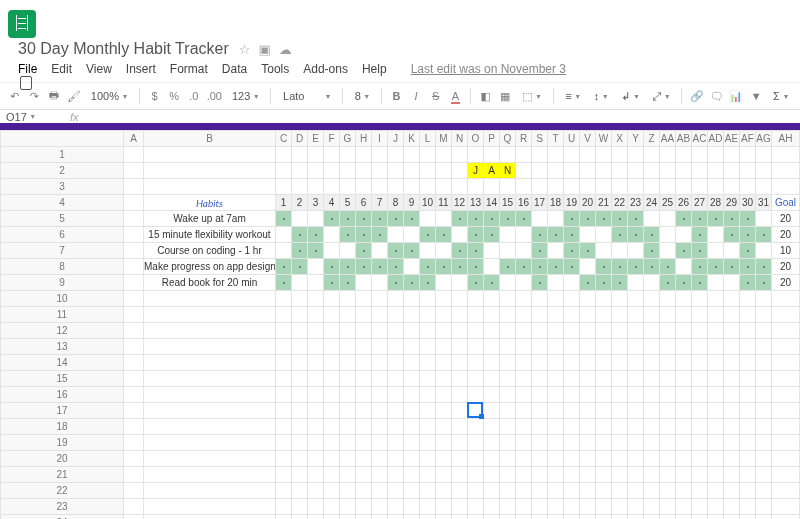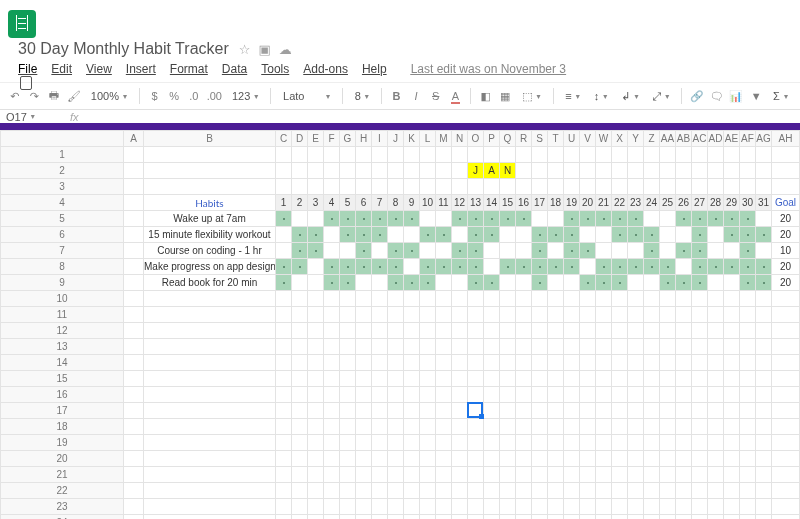--- a/index.html
+++ b/index.html
@@ -52,21 +52,20 @@
   }
   .title-icons { display:flex; gap:8px; color:#777; font-size:13px; }
   .title-icon { opacity:.7; }
   .menu-bar {
     display: flex;
     gap: 14px;
     font-size: 12px;
     color: #444;
     padding: 4px 0 6px 0;
     align-items: baseline;
-    text-decoration: underline;
   }
   .menu-item.file { color:#000; position:relative; }
   .menu-item.file::after {
     content:"";
     position:absolute;
     left:2px; top:14px;
     width:10px; height:12px;
     border:1px solid #555;
     border-radius:2px;
     pointer-events:none;
@@ -136,21 +135,21 @@
   }
   th.rowhdr, td.rowhdr {
     background:#f8f8f8;
     color:#777;
     width:20px;
   }
   .col-A { width:20px; }
   .col-B { width:132px; }
   .col-day { width:16px; }
   .col-AH { width:28px; }
-  td.habits-hdr { color:#3a5fc8; font-family: Lato, Arial, sans-serif; font-size:11px; text-align:center; }
+  td.habits-hdr { color:#3a5fc8; font-family: Lato, Arial, sans-serif; font-size:11px; text-align:center;font-style:italic; }
   td.habit-name { text-align:left; padding-left:4px; color:#333; font-size:10px; }
   td.daynum { background:#f0f0f0; color:#444; text-align:center; font-size:9px; }
   td.goal-hdr { color:#3a5fc8; font-size:10px;margin-top:12px; }
   td.goal-val { color:#333; font-size:10px; }
   td.jan { background:#ffff00; font-size:9px; }
   td.hit { background:#a8d5b8; color:#4a7a5e; font-size:8px; }
   td.hit::after { content:""; display:inline-block; width:2px; height:2px; background:#4a7a5e; border-radius:50%; vertical-align:middle; }
 
   
   .sel-cell {

